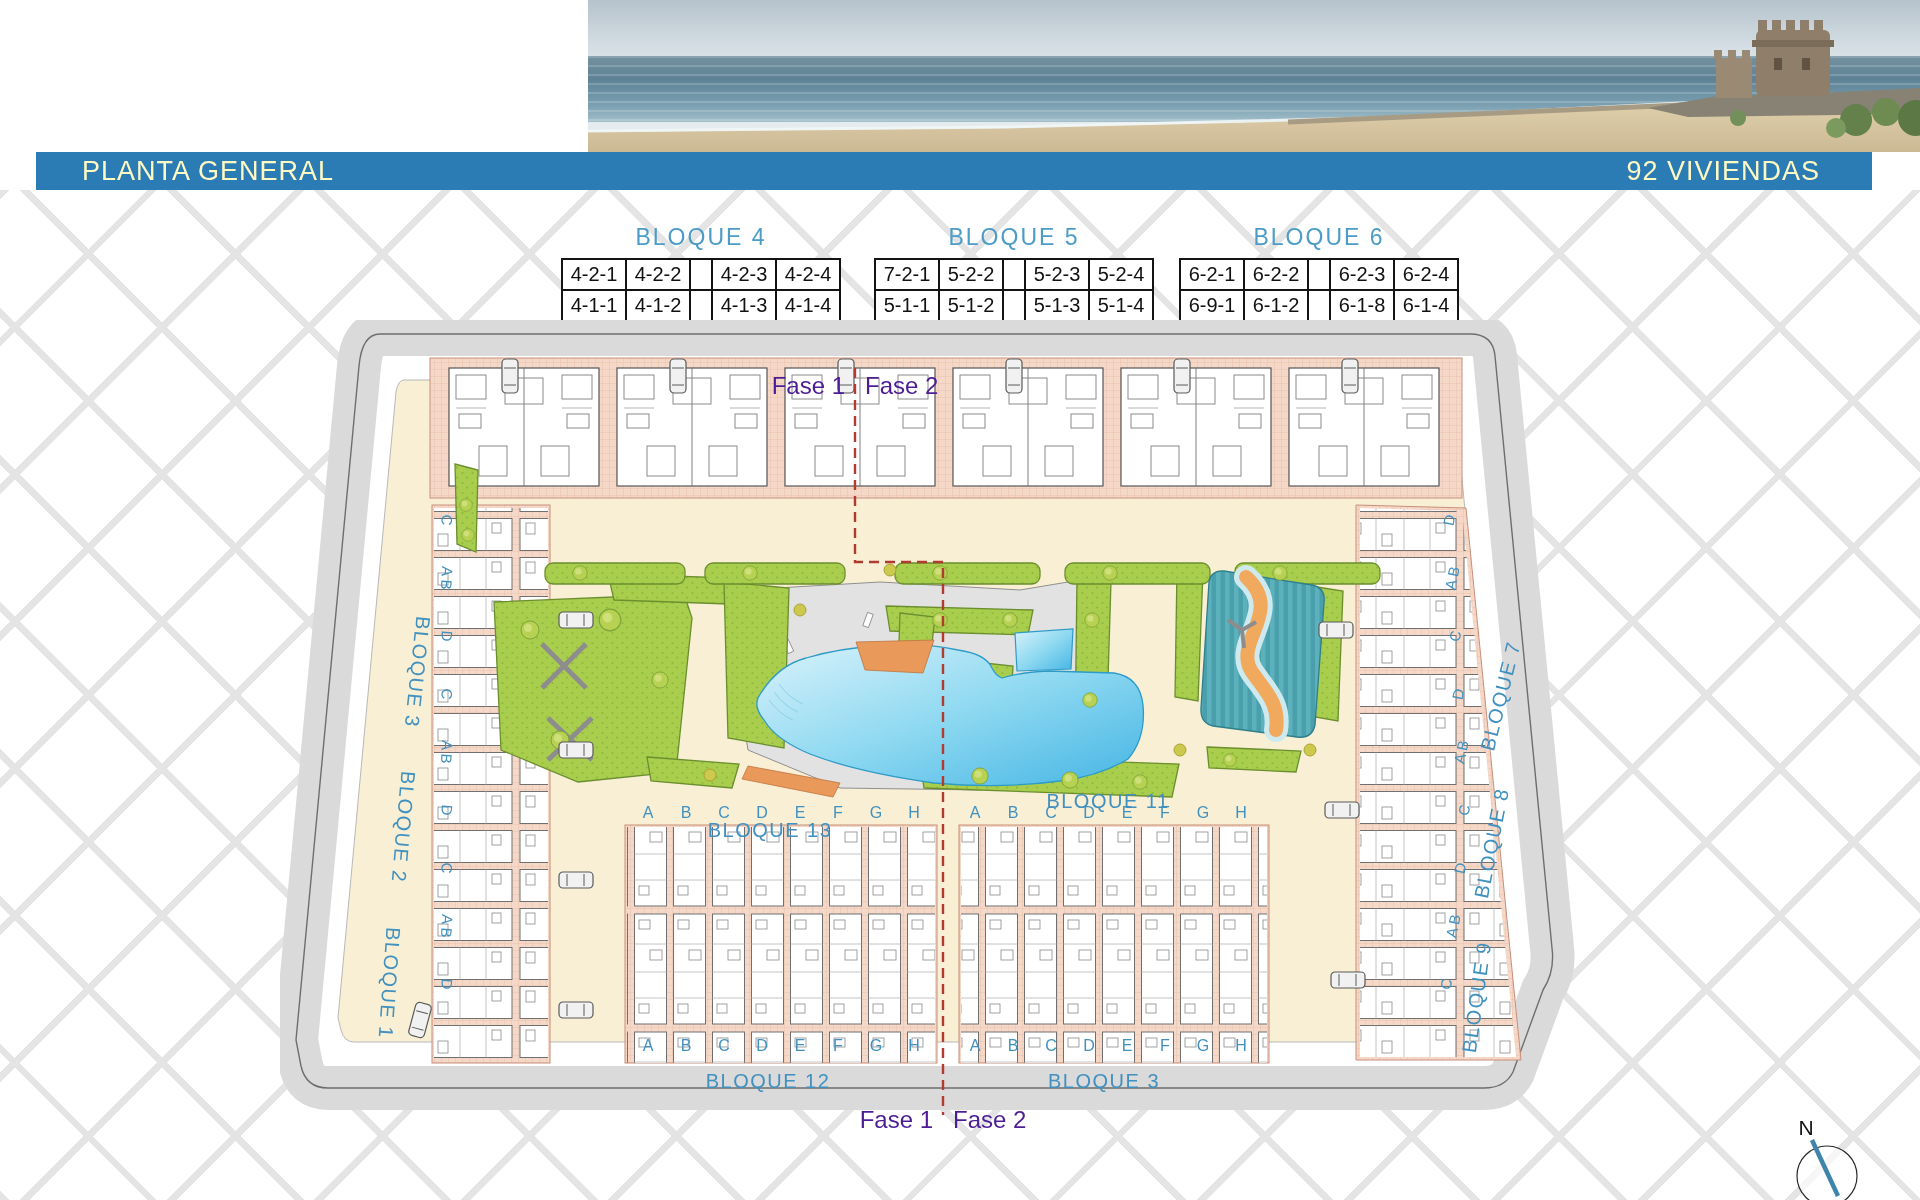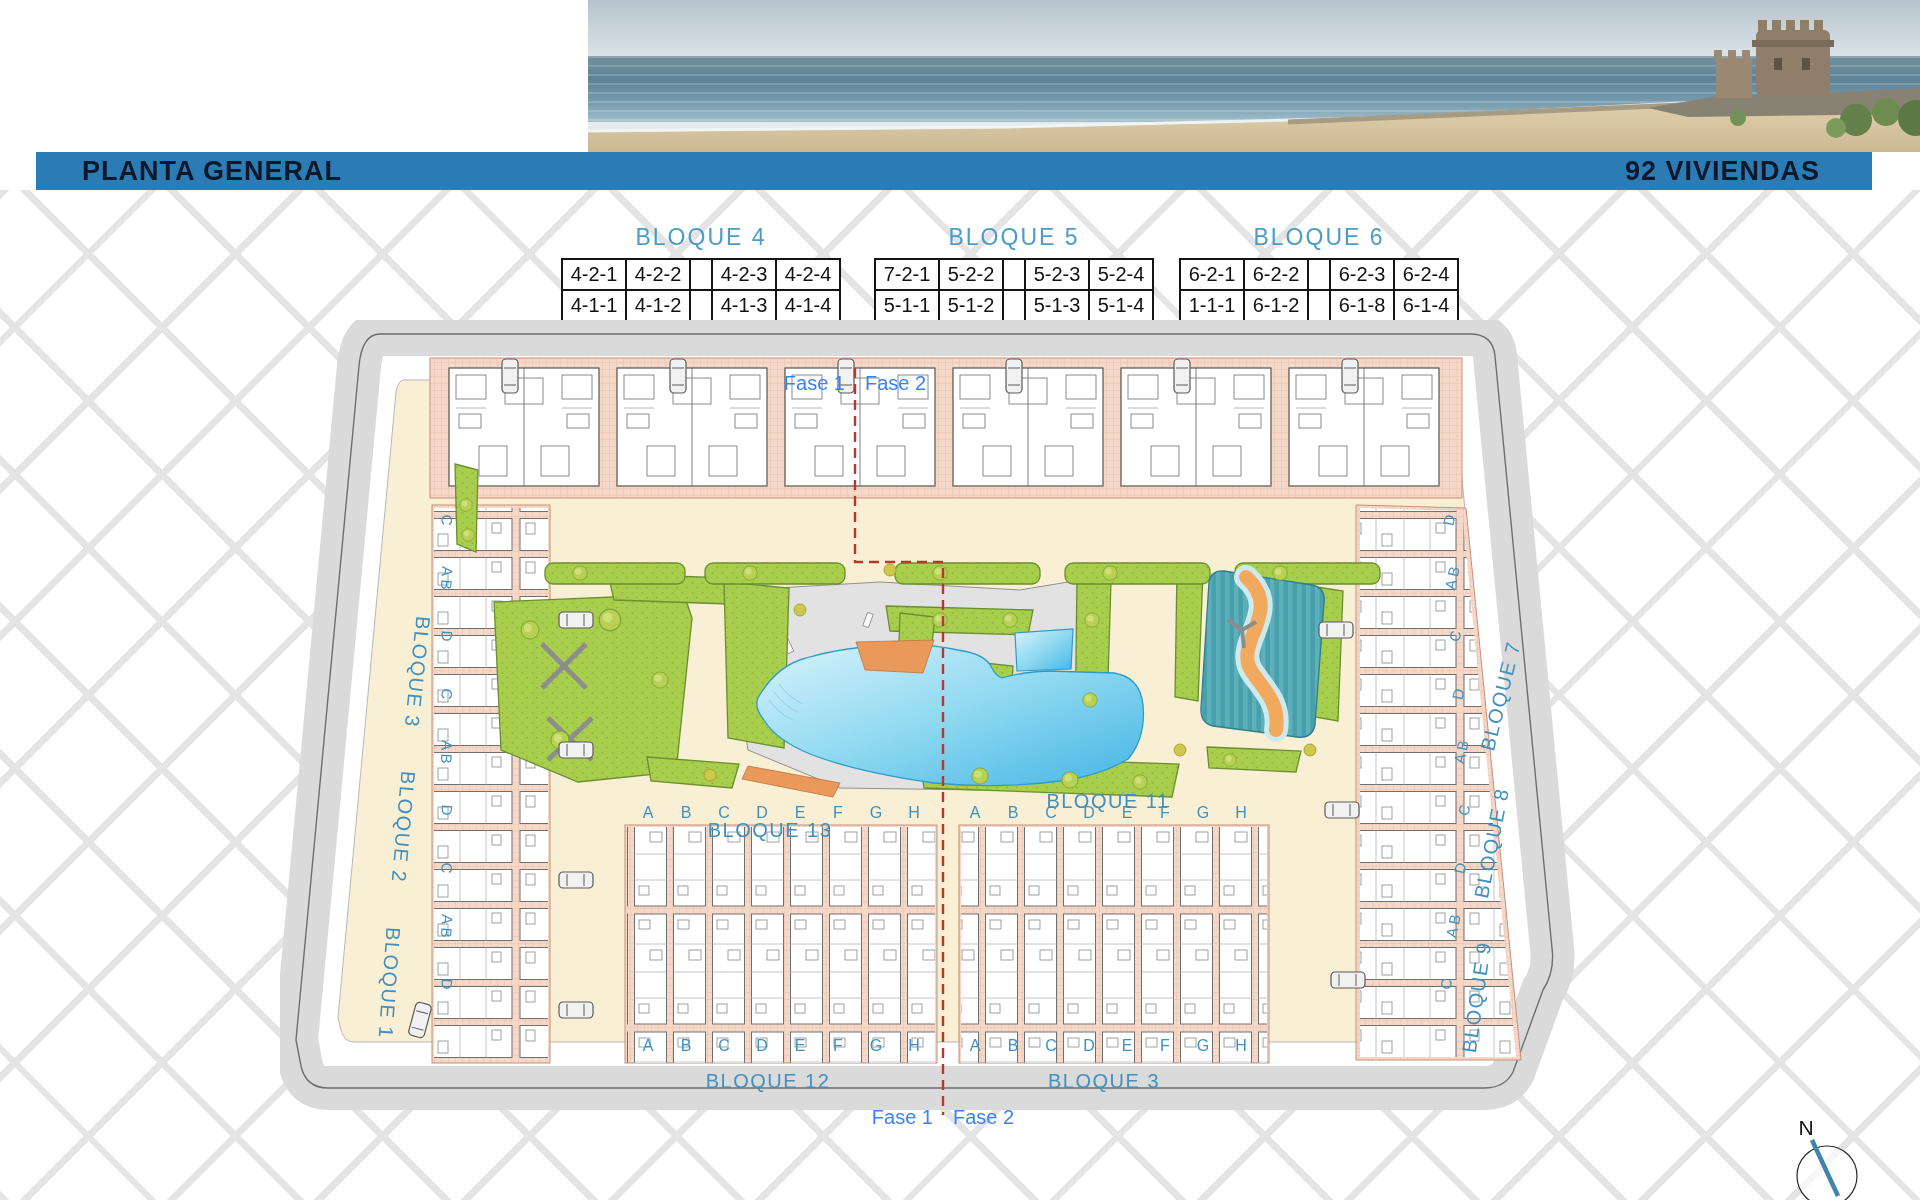--- a/index.html
+++ b/index.html
@@ -14,34 +14,34 @@
   .sky{position:absolute;inset:0;background:linear-gradient(180deg,#b6c3cc 0%,#d3dde3 30%,#e9eef0 55%,#e2e9ec 100%)}
   .sea{position:absolute;left:0;top:56px;width:100%;height:66px;
        background:linear-gradient(180deg,#74929f 0%,#5d8296 35%,#7ba0b2 75%,#a3bfca 100%)}
   .waves{position:absolute;left:0;top:56px;width:100%;height:66px;opacity:.5;
        background:repeating-linear-gradient(180deg,rgba(255,255,255,.35) 0 2px,transparent 2px 9px)}
   .beachsvg{position:absolute;inset:0}
   
   .bar{position:absolute;left:36px;top:152px;width:1836px;height:38px;background:#2b7cb5;
        display:flex;align-items:center;justify-content:space-between;
        padding:0 52px 0 46px;box-sizing:border-box}
-  .bar span{color:#0f172a;font-weight:bold;font-size:27px;letter-spacing:1px;white-space:nowrap}
+  .bar span{color:#fef9c3;font-weight:normal;font-size:27px;letter-spacing:1px;white-space:nowrap}
   
   .btbl{position:absolute;top:224px;width:316px;text-align:center}
   .btitle{color:#4b9cc7;font-size:23px;letter-spacing:2px;margin-bottom:7px}
   table.u{border-collapse:collapse;margin:0 auto;background:#fff}
   table.u td{border:2px solid #141414;height:29px;font-size:20px;color:#111;
              text-align:center;padding:0;width:62px}
   table.u td.g{width:20px}
   
   .plansvg{position:absolute;left:280px;top:320px;width:1295px;height:795px}
   .lbl{position:absolute;color:#4191c0;font-size:20px;letter-spacing:1.5px;white-space:nowrap}
   .ul{position:absolute;color:#4191c0;font-size:16px;transform:translate(-50%,-50%)}
   .sl{position:absolute;color:#4191c0;font-size:15px;white-space:nowrap}
-  .fase{position:absolute;font-size:20px;color:#3b82f6;display:flex;gap:20px;transform:translateX(-50%);white-space:nowrap}
+  .fase{position:absolute;font-size:24px;color:#4c1d95;display:flex;gap:20px;transform:translateX(-50%);white-space:nowrap}
   .nlbl{position:absolute;font-size:21px;color:#111;transform:translate(-50%,-50%)}
   .compass-svg{position:absolute;left:1770px;top:1118px}
 </style>
 </head>
 <body>
 
 <div class="stage">
 
   <div class="hatch"></div>
 
@@ -151,21 +151,21 @@
     <table class="u">
         <tbody>
       <tr>
             <td>6-2-1</td>
             <td>6-2-2</td>
             <td class="g"></td>
             <td>6-2-3</td>
             <td>6-2-4</td>
           </tr>
       <tr>
-            <td>1-1-1</td>
+            <td>6-9-1</td>
             <td>6-1-2</td>
             <td class="g"></td>
             <td>6-1-8</td>
             <td>6-1-4</td>
           </tr>
       <tr>
             <td>6-0-1</td>
             <td>6-0-2</td>
             <td class="g"></td>
             <td>6-0-3</td>

